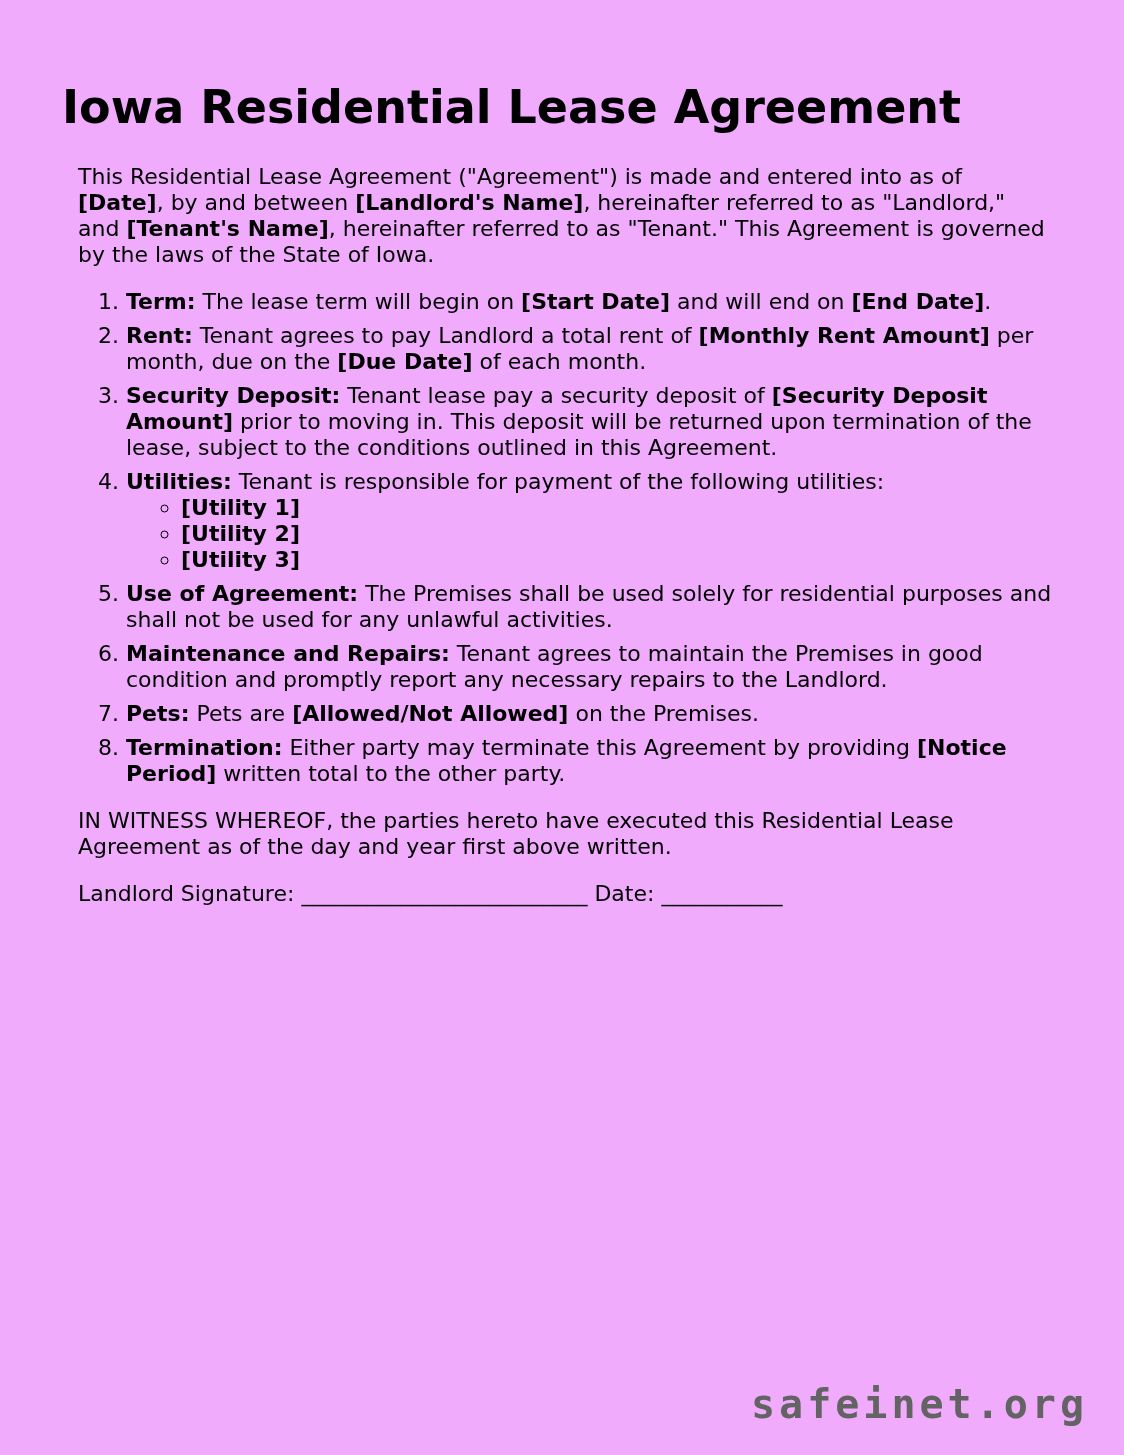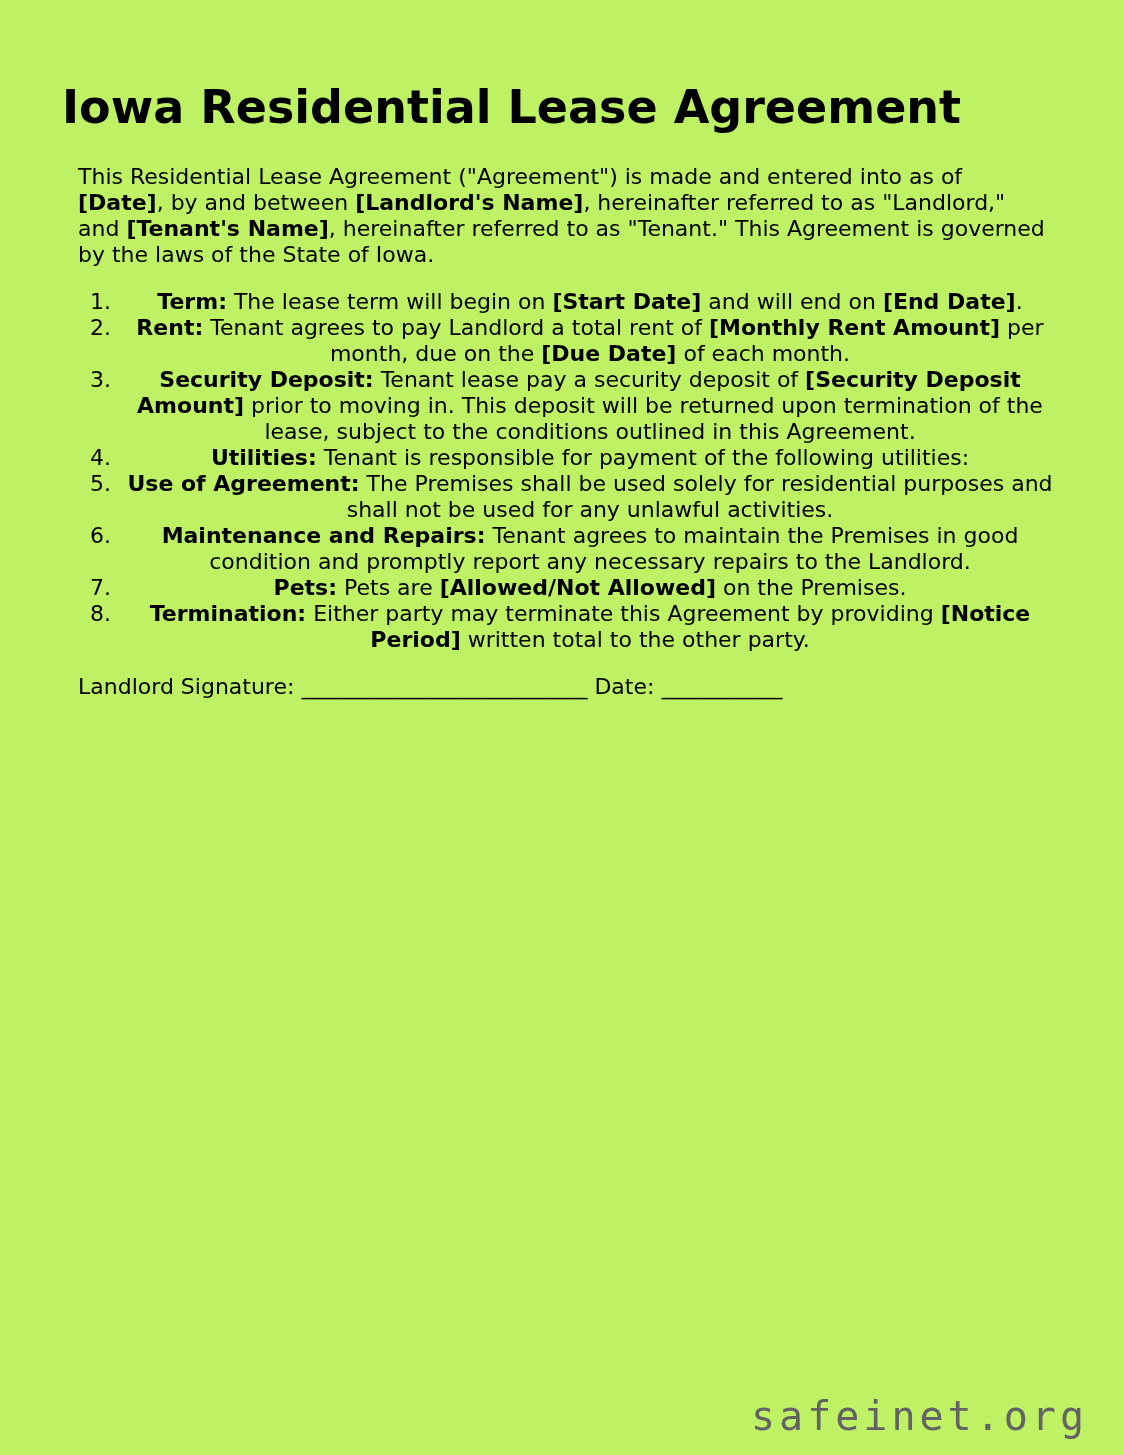--- a/index.html
+++ b/index.html
@@ -1,80 +1,86 @@
 <!DOCTYPE html>
 <html><head>
 <meta charset="utf-8">
 <style>
   html, body { margin: 0; padding: 0; background: #ffffff; }
   .page {
     position: relative;
     width: 1124px;
     height: 1455px;
     margin: 0 auto;
-    background: #bef264;
+    background: #f0abfc;
     color: #000000;
     font-family: "DejaVu Sans", sans-serif;
     font-size: 22px;
     line-height: 26px;
     box-sizing: border-box;
     padding: 80px 62px 0 62px;
     overflow: hidden;
   }
   h1.doc-title {
     font-size: 46px;
     line-height: 54px;
     font-weight: bold;
     margin: 0 0 30px 0;
   }
   .page p { margin: 21px 16px; }
   ol.terms {
     margin: 21px 0;
     padding-left: 56px;
   }
-  ol.terms > li { margin: 0; text-align: center; }
+  ol.terms > li { margin: 8px; }
   ul.utilities {
     list-style-type: circle;
     margin: 0;
     padding-left: 55px;
   }
   ul.utilities > li { font-weight: bold; }
   strong, b { font-weight: bold; }
   .sig-row { white-space: nowrap; }
   .watermark {
     position: absolute;
     right: 36px;
-    bottom: 26px;
+    bottom: 38px;
     font-family: "DejaVu Sans Mono", "Liberation Mono", monospace;
     font-size: 40px;
     letter-spacing: 4px;
     color: #636363;
+    font-weight: bold;
   }
 </style>
 </head>
 <body>
 
 <div class="page">
 
   <h1 class="doc-title">Iowa Residential Lease Agreement</h1>
 
   <p><span>This Residential Lease Agreement ("Agreement") is made and entered into as of </span><strong>[Date]</strong><span>, by and between </span><strong>[Landlord's Name]</strong><span>, hereinafter referred to as "Landlord," and </span><strong>[Tenant's Name]</strong><span>, hereinafter referred to as "Tenant." This Agreement is governed by the laws of the State of Iowa.</span></p>
 
 
   <ol class="terms">
       <li><strong>Term:</strong><span> The lease term will begin on </span><strong>[Start Date]</strong><span> and will end on </span><strong>[End Date]</strong><span>.</span></li>
       <li><strong>Rent:</strong><span> Tenant agrees to pay Landlord a total rent of </span><strong>[Monthly Rent Amount]</strong><span> per month, due on the </span><strong>[Due Date]</strong><span> of each month.</span></li>
       <li><strong>Security Deposit:</strong><span> Tenant lease pay a security deposit of </span><strong>[Security Deposit Amount]</strong><span> prior to moving in. This deposit will be returned upon termination of the lease, subject to the conditions outlined in this Agreement.</span></li>
-      <li><strong>Utilities:</strong><span> Tenant is responsible for payment of the following utilities:</span></li>
+      <li><strong>Utilities:</strong><span> Tenant is responsible for payment of the following utilities:</span><ul class="utilities">
+          <li><strong>[Utility 1]</strong></li>
+          <li><strong>[Utility 2]</strong></li>
+          <li><strong>[Utility 3]</strong></li>
+        </ul></li>
       <li><strong>Use of Agreement:</strong><span> The Premises shall be used solely for residential purposes and shall not be used for any unlawful activities.</span></li>
       <li><strong>Maintenance and Repairs:</strong><span> Tenant agrees to maintain the Premises in good condition and promptly report any necessary repairs to the Landlord.</span></li>
       <li><strong>Pets:</strong><span> Pets are </span><strong>[Allowed/Not Allowed]</strong><span> on the Premises.</span></li>
       <li><strong>Termination:</strong><span> Either party may terminate this Agreement by providing </span><strong>[Notice Period]</strong><span> written total to the other party.</span></li>
     </ol>
 
 
+  <p><span>IN WITNESS WHEREOF, the parties hereto have executed this Residential Lease Agreement as of the day and year first above written.</span></p>
 
   <p class="sig-row"><span>Landlord Signature:</span> <span>__________________________</span> <span>Date:</span> <span>___________</span></p>
 
 
   <div class="watermark">safeinet.org</div>
 
 </div>
 
 </body></html>

